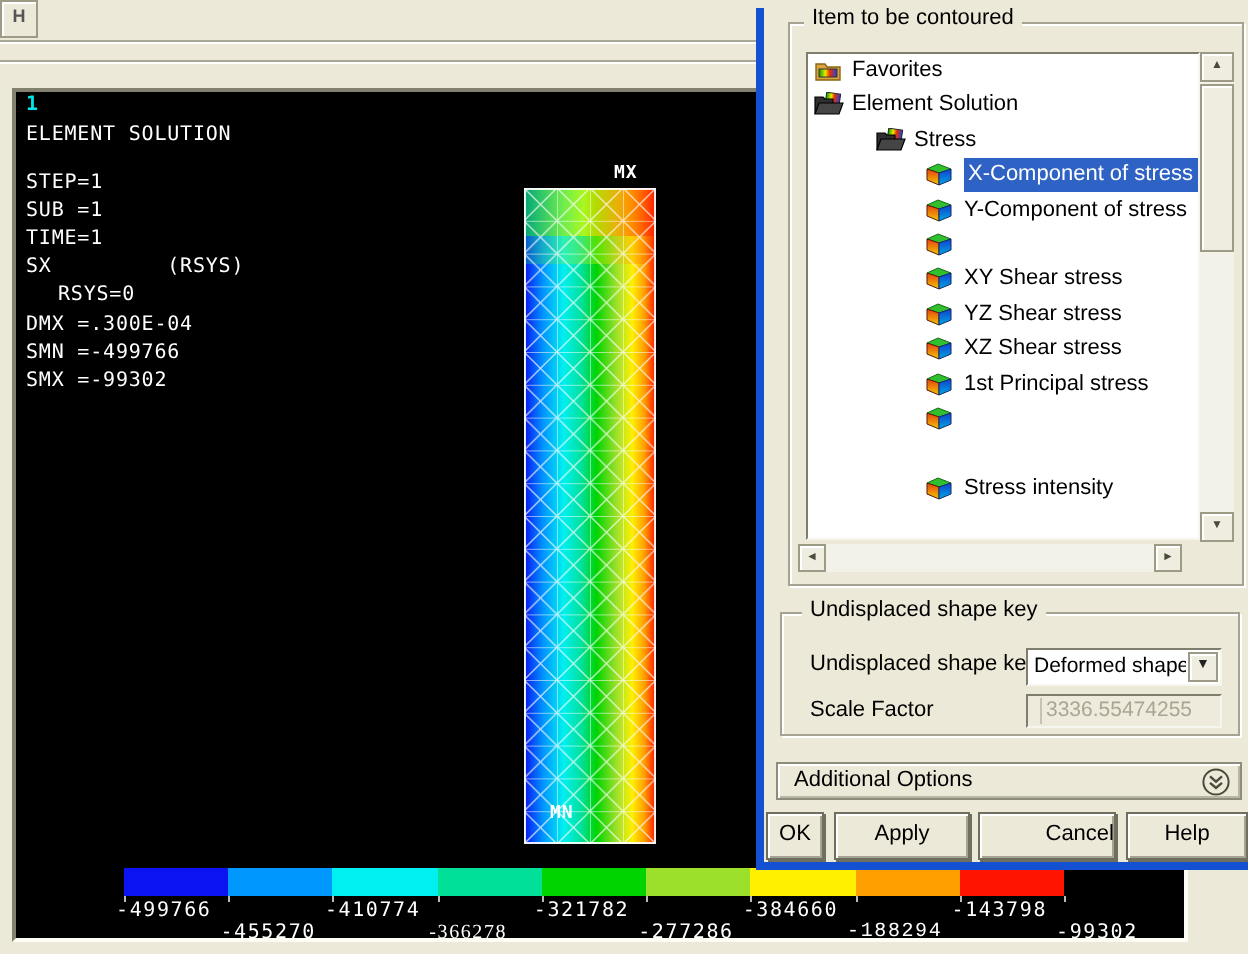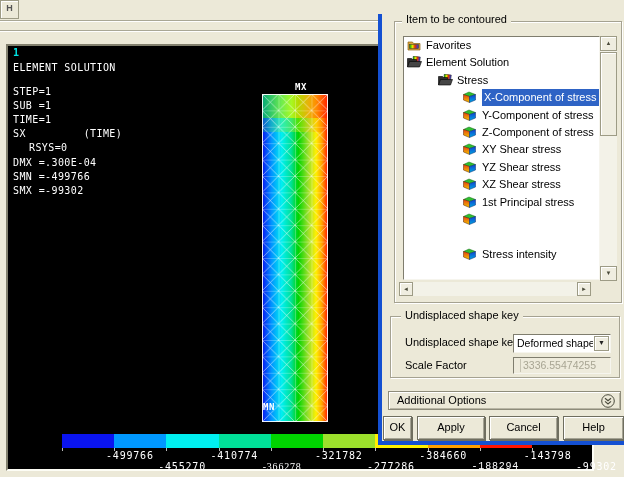--- a/index.html
+++ b/index.html
@@ -16,27 +16,27 @@
   .gfx-inner{position:absolute;left:0;top:0;right:0;bottom:0;}
   .plot-id{position:absolute;left:5px;top:1px;color:#00E5E5;font:bold 10px "DejaVu Sans Mono",monospace;}
   .annot{position:absolute;color:#fff;font:10px "DejaVu Sans Mono",monospace;letter-spacing:.4px;white-space:pre;}
   .model{position:absolute;left:254px;top:48px;width:66px;height:328px;
          background:linear-gradient(to right,#0A14F0 0%,#0090FF 14%,#00F0F0 30%,#00E098 44%,#00D400 55%,#9CE02C 70%,#FFF000 82%,#FFA000 91%,#FF1400 100%);}
   .model-topband{position:absolute;left:0;top:0;width:100%;height:24px;opacity:.85;
          background:linear-gradient(to right,rgba(0,200,90,.95),rgba(220,255,0,.9) 45%,rgba(255,150,0,.95) 75%,rgba(255,30,0,.95));}
   .model-topband2{position:absolute;left:0;top:24px;width:100%;height:14px;opacity:.35;
          background:linear-gradient(to right,rgba(0,220,120,.9),rgba(255,255,0,.9) 55%,rgba(255,60,0,.9));}
   .mesh{position:absolute;left:0;top:0;}
-  .mx,.mn{position:absolute;color:#fff;font:bold 9px "DejaVu Sans Mono",monospace;letter-spacing:.5px;}
+  .mx,.mn{position:absolute;color:#fff;font:bold 9px "DejaVu Sans Mono",monospace;letter-spacing:.5px;margin-left:12px;}
   
   .seg{position:absolute;top:388px;height:14px;}
   .tick{position:absolute;top:402px;width:1px;height:3px;background:#B9B9B9;}
-  .leg-lab{position:absolute;color:#fff;font:10px "DejaVu Sans Mono",monospace;letter-spacing:.8px;white-space:nowrap;margin-left:48px;}
-  
-  .dialog{position:absolute;left:378px;top:14px;width:246px;height:431px;background:#ECE9D8;box-sizing:border-box;
+  .leg-lab{position:absolute;color:#fff;font:10px "DejaVu Sans Mono",monospace;letter-spacing:.8px;white-space:nowrap;}
+  
+  .dialog{position:absolute;left:378px;top:4px;width:246px;height:431px;background:#ECE9D8;box-sizing:border-box;
           border-left:4px solid #1450D2;border-bottom:4px solid #1450D2;}
   .dlg{position:absolute;}
   .groupbox{position:absolute;border:1px solid #A5A291;box-shadow:inset 1px 1px 0 #FFFFFF,1px 1px 0 #FFFFFF;}
   .gtitle{position:absolute;background:#ECE9D8;padding:0 4px;line-height:11px;}
   .listbox{position:absolute;background:#fff;border:1px solid;border-color:#7F7D6E #F6F5EE #F6F5EE #7F7D6E;box-sizing:border-box;}
   .tree-row{position:absolute;left:0;right:0;height:17px;}
   .tree-ic{position:absolute;top:2px;}
   .tree-lb{position:absolute;top:0;line-height:17px;white-space:nowrap;}
   .tree-lb.sel{background:#2E63C5;color:#fff;padding:0 2px;}
   .sb{position:absolute;background:#F3F2E8;}
@@ -86,21 +86,21 @@
   <div class="groove" style="top:30px;width:378px;"></div>
 
   <div class="gfx">
     <div class="gfx-inner">
       <div class="plot-id">1</div>
       <div id="annot">
           <div class="annot" style="left: 5px; top: 16px;">ELEMENT SOLUTION</div>
           <div class="annot" style="left: 5px; top: 40px;">STEP=1</div>
           <div class="annot" style="left: 5px; top: 54px;">SUB =1</div>
           <div class="annot" style="left: 5px; top: 68px;">TIME=1</div>
-          <div class="annot" style="left: 5px; top: 82px;">SX         (TIME)</div>
+          <div class="annot" style="left: 5px; top: 82px;">SX         (RSYS)</div>
           <div class="annot" style="left: 21px; top: 96px;">RSYS=0</div>
           <div class="annot" style="left: 5px; top: 111px;">DMX =.300E-04</div>
           <div class="annot" style="left: 5px; top: 125px;">SMN =-499766</div>
           <div class="annot" style="left: 5px; top: 139px;">SMX =-99302</div>
         </div>
 
       <div class="model">
         <div class="model-topband"></div>
         <div class="model-topband2"></div>
         <svg class="mesh" width="66" height="328">
@@ -195,21 +195,20 @@
                 <polygon points="6.5,5.5 12.5,3.5 12.5,9 6.5,11.5" fill="url(#cubeR)" stroke="#102A70" stroke-width="0.5"></polygon>
               </svg></span>
             <span class="tree-lb" style="left: 78px;">Y-Component of stress</span>
           </div>
           <div class="tree-row" style="top: 87px;">
             <span class="tree-ic" style="left: 59px;"><svg width="13" height="12">
                 <polygon points="0.5,3.5 6,1 12.5,3.5 6.5,5.5" fill="#2FBF2F" stroke="#1A6A1A" stroke-width="0.5"></polygon>
                 <polygon points="0.5,3.5 6.5,5.5 6.5,11.5 0.5,9" fill="url(#cubeL)" stroke="#5A1A00" stroke-width="0.5"></polygon>
                 <polygon points="6.5,5.5 12.5,3.5 12.5,9 6.5,11.5" fill="url(#cubeR)" stroke="#102A70" stroke-width="0.5"></polygon>
               </svg></span>
-            <span class="tree-lb" style="left: 78px;">Z-Component of stress</span>
           </div>
           <div class="tree-row" style="top: 104.4px;">
             <span class="tree-ic" style="left: 59px;"><svg width="13" height="12">
                 <polygon points="0.5,3.5 6,1 12.5,3.5 6.5,5.5" fill="#2FBF2F" stroke="#1A6A1A" stroke-width="0.5"></polygon>
                 <polygon points="0.5,3.5 6.5,5.5 6.5,11.5 0.5,9" fill="url(#cubeL)" stroke="#5A1A00" stroke-width="0.5"></polygon>
                 <polygon points="6.5,5.5 12.5,3.5 12.5,9 6.5,11.5" fill="url(#cubeR)" stroke="#102A70" stroke-width="0.5"></polygon>
               </svg></span>
             <span class="tree-lb" style="left: 78px;">XY Shear stress</span>
           </div>
           <div class="tree-row" style="top: 121.8px;">
@@ -283,17 +282,17 @@
     <div class="xbar" style="left:6px;top:377px;width:233px;height:19px;">
       <span>Additional Options</span>
       <svg width="16" height="16" style="position:absolute;right:4px;top:1px;">
         <circle cx="8" cy="8" r="6.3" fill="none" stroke="#4A4A3C" stroke-width="1"></circle>
         <path d="M5 5.2 L8 7.8 L11 5.2 M5 8.4 L8 11 L11 8.4" fill="none" stroke="#4A4A3C" stroke-width="1.2"></path>
       </svg>
     </div>
 
     <div class="btn" style="left:1px;top:402px;width:29px;height:24px;">OK</div>
     <div class="btn" style="left:35px;top:402px;width:68px;height:24px;">Apply</div>
-    <div class="btn" style="left:107px;top:402px;width:69px;height:24px;">Cancel</div>
+    <div class="btn" style="left:107px;top:402px;width:69px;height:24px;text-align:right;">Cancel</div>
     <div class="btn" style="left:181px;top:402px;width:61px;height:24px;">Help</div>
   </div>
 
 </div>
 
 </body></html>

